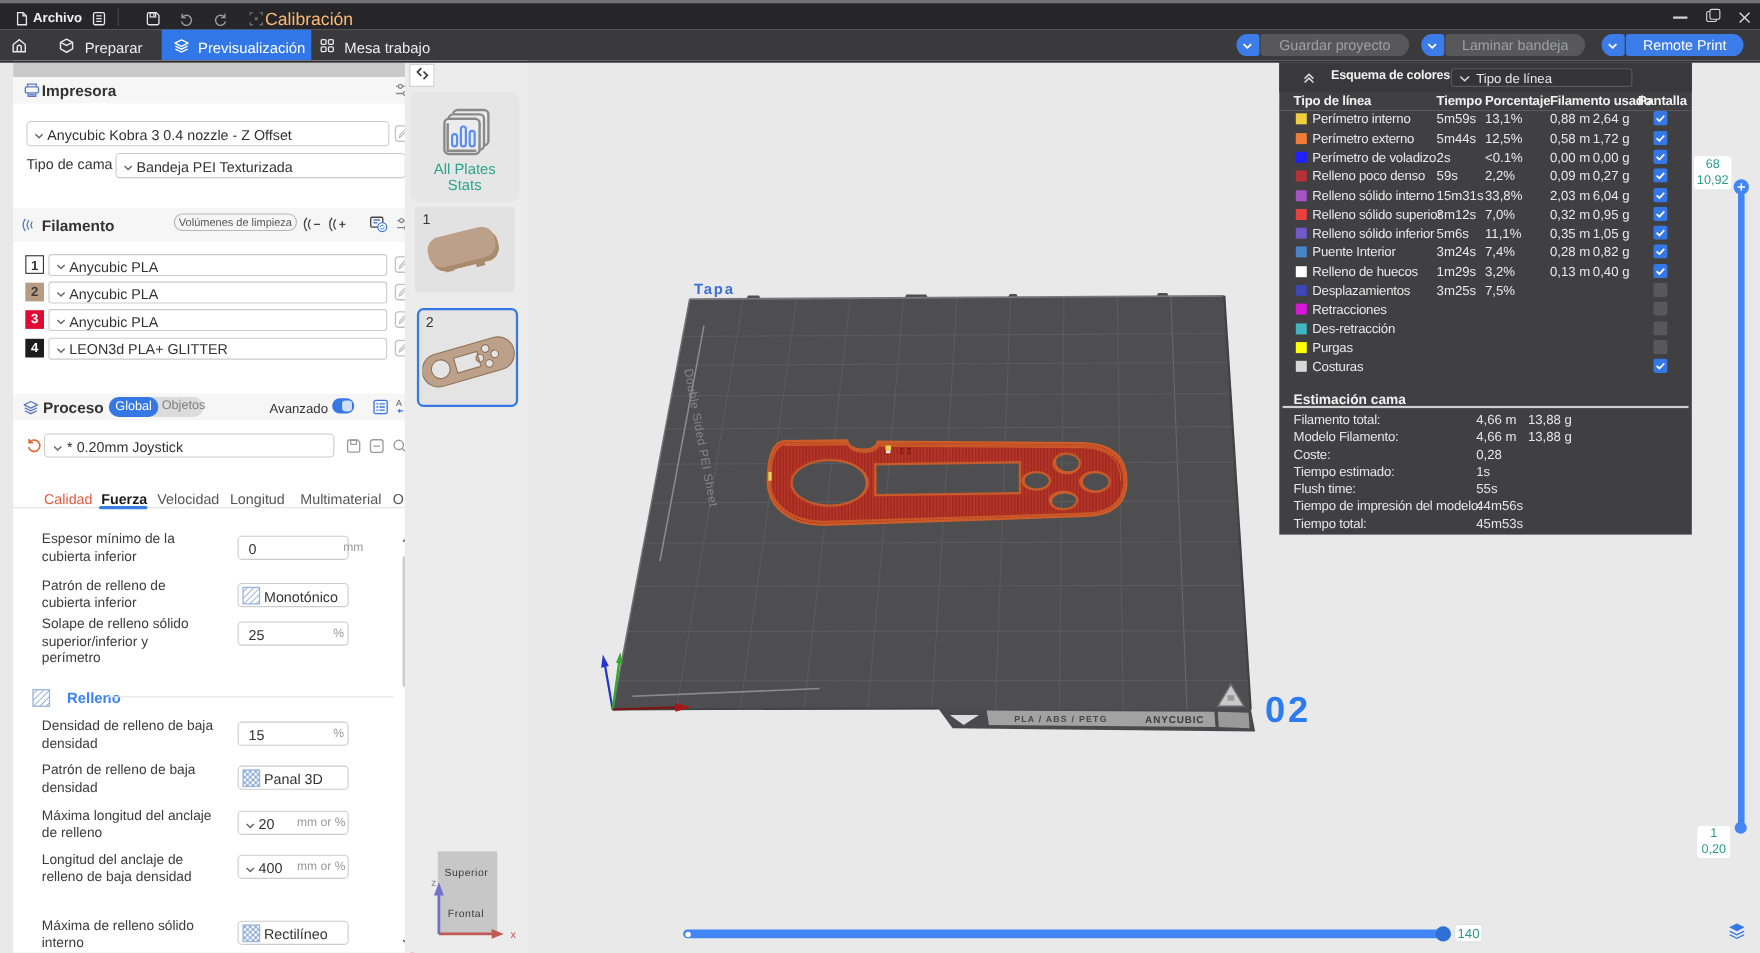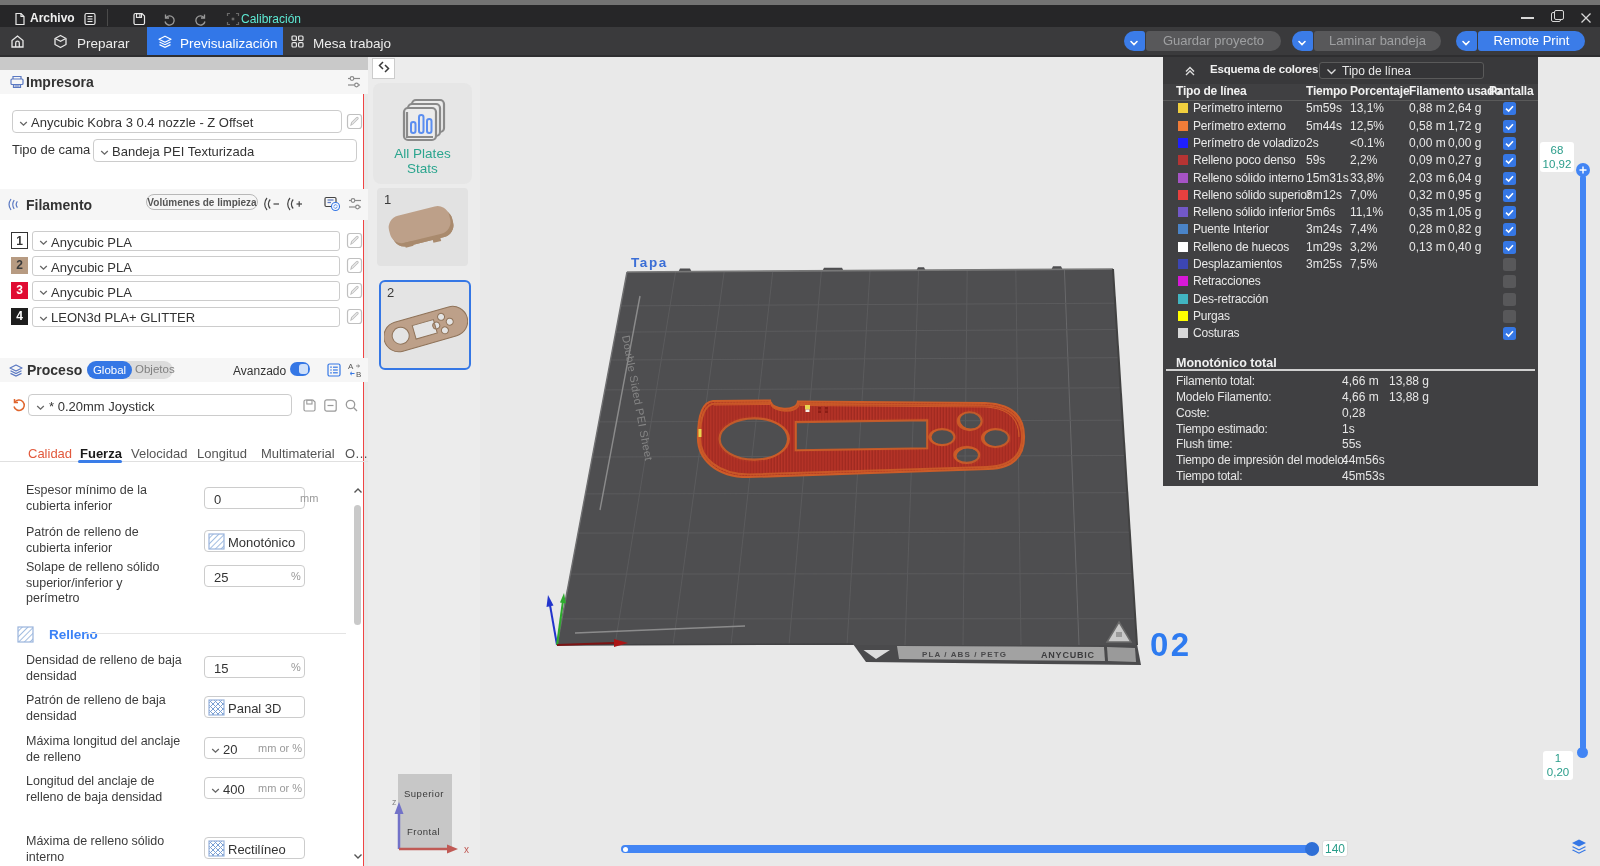--- a/index.html
+++ b/index.html
@@ -1,20 +1,20 @@
 <!DOCTYPE html>
 <html><head><meta charset="utf-8"><style>
 * {margin:0;padding:0;box-sizing:border-box;}
 html,body {width:1600px;height:866px;overflow:hidden;font-family:"Liberation Sans",sans-serif;background:#e9e9e9;}
-#titlebar {position:absolute;left:0;top:0;width:1600px;height:27px;background:#262628;border-top:5px solid #737373;}
+#titlebar {position:absolute;left:0;top:0;width:1600px;height:27px;background:#262628;border-top:3px solid #737373;}
 #titlebar .ic {position:absolute;top:7px;}
 #tabbar {position:absolute;left:0;top:27px;width:1600px;height:28px;background:#3a3a3c;}
 .ttxt {position:absolute;top:9px;font-size:12px;color:#ececec;}
 #scene {position:absolute;left:0;top:55px;}
-#leftpanel {position:absolute;left:0;top:55px;width:364px;height:811px;background:#fff;border-right:1px solid #ef4444;}
+#leftpanel {position:absolute;left:12px;top:55px;width:364px;height:811px;background:#fff;border-right:3px solid #ef4444;}
 .sechead {position:absolute;left:0;width:368px;background:#f6f6f6;}
 .inp {position:absolute;border:1px solid #ccc;border-radius:4px;background:#fff;font-size:13px;color:#333;}
 .lbl {position:absolute;font-size:12.5px;color:#3c3c3c;line-height:15.5px;}
 .unit {position:absolute;font-size:11px;color:#999;}
 #platestrip {position:absolute;left:368px;top:55px;width:112px;height:811px;background:#ececec;}
 .card {position:absolute;left:5px;width:99px;background:#e4e4e4;border-radius:8px;}
 #rightpanel {position:absolute;left:1163px;top:57px;width:375px;height:429px;background:#404042;}
 .trow {position:absolute;left:0;width:375px;height:17px;}
 .sw {position:absolute;left:15px;top:3px;width:10px;height:10px;}
 .tl {position:absolute;left:30px;top:1px;font-size:12px;letter-spacing:-0.2px;color:#e8e8e8;white-space:nowrap;}
@@ -152,21 +152,21 @@
       </svg></span>
   <span class="ic" style="left:226px;top:7px"><svg class="" width="14" height="14" viewBox="0 0 14 14" xmlns="http://www.w3.org/2000/svg">
         <g stroke="#6a6a6a" stroke-width="1.2" fill="none">
           <path d="M1.5 4 V1.5 H4"></path>
           <path d="M10 1.5 H12.5 V4"></path>
           <path d="M12.5 10 V12.5 H10"></path>
           <path d="M4 12.5 H1.5 V10"></path>
           <rect x="5.7" y="5.7" width="2.6" height="2.6" fill="#6a6a6a" stroke="none"></rect>
         </g>
       </svg></span>
-  <span class="abs" style="left:241px;top:7px;font-size:12px;color:#5eead4;">Calibración</span>
+  <span class="abs" style="left:241px;top:7px;font-size:16px;color:#fdba74;">Calibración</span>
   <span class="abs" style="left:856px;top:24px;font-size:12px;color:#e4e4e4;">Joystic_MicroBit</span>
   <span class="abs" style="left:1521px;top:12px;width:13px;height:1.5px;background:#d8d8d8"></span>
   <span class="abs" style="left:1551px;top:7px;width:10px;height:10px;border:1.2px solid #d8d8d8;border-radius:2px;background:#262628"></span>
   <span class="abs" style="left:1554px;top:5px;width:10px;height:10px;border:1.2px solid #d8d8d8;border-radius:2px;background:#262628"></span>
   <svg class="abs" style="left:1580px;top:7px" width="12" height="12" viewBox="0 0 12 12">
       <path d="M1.5 1.5 L10.5 10.5 M10.5 1.5 L1.5 10.5" stroke="#d8d8d8" stroke-width="1.3"></path>
     </svg>
 </div>
 
 <div class="abs" style="left:0;top:55px;width:1600px;height:1.5px;background:#2e2e30;z-index:5;"></div>
@@ -258,21 +258,21 @@
 
   <div class="sechead" style="top:134px;height:31px;">
     <span class="abs" style="left:8px;top:7px"><svg class="" width="17" height="17" viewBox="0 0 17 17" xmlns="http://www.w3.org/2000/svg">
           <g fill="none" stroke="#5b79c2" stroke-width="1.2">
             <path d="M3 3 a9.5 9.5 0 0 0 0 11"></path>
             <path d="M6.2 4.2 a7.5 7.5 0 0 0 0 8.6"></path>
             <path d="M9.4 5.4 a5 5 0 0 0 0 6.2"></path>
           </g>
         </svg></span>
     <span class="abs" style="left:26px;top:8px;font-size:14px;color:#333;font-weight:bold;">Filamento</span>
-    <div class="abs" style="left:146px;top:5px;width:112px;height:16px;border:1px solid #b8b8b8;border-radius:9px;text-align:center;font-size:10px;color:#555;line-height:15px;font-weight:bold;">Volúmenes de limpieza</div>
+    <div class="abs" style="left:146px;top:5px;width:112px;height:16px;border:1px solid #b8b8b8;border-radius:9px;text-align:center;font-size:10px;color:#555;line-height:15px;">Volúmenes de limpieza</div>
     <span class="abs" style="left:263px;top:7px"><svg class="" width="18" height="16" viewBox="0 0 18 16" xmlns="http://www.w3.org/2000/svg">
           <g fill="none" stroke="#444" stroke-width="1.2">
             <path d="M4 2 a9 9 0 0 0 0 12"></path>
             <path d="M7.2 3.5 a6.5 6.5 0 0 0 0 9"></path>
             <line x1="10.5" y1="8" x2="16" y2="8"></line>
           </g>
         </svg></span>
     <span class="abs" style="left:286px;top:7px"><svg class="" width="18" height="16" viewBox="0 0 18 16" xmlns="http://www.w3.org/2000/svg">
           <g fill="none" stroke="#444" stroke-width="1.2">
             <path d="M4 2 a9 9 0 0 0 0 12"></path>
@@ -723,21 +723,21 @@
       <span class="tl">Costuras</span>
       <span class="tt"></span>
       <span class="tp"></span>
       <span class="tf1"></span>
       <span class="tf2"></span>
       <span class="tchk"><svg width="13" height="13" viewBox="0 0 13 13">
           <rect width="13" height="13" rx="2.5" fill="#3577e5"></rect>
           <path d="M3 6.6 L5.6 9 L10 4.2" stroke="#fff" stroke-width="1.6" fill="none"></path>
         </svg></span>
     </div>
-  <span class="abs" style="left:13px;top:299px;font-size:12.5px;font-weight:bold;color:#f0f0f0;">Monotónico total</span>
+  <span class="abs" style="left:13px;top:299px;font-size:12.5px;font-weight:bold;color:#f0f0f0;">Estimación cama</span>
   <div class="abs" style="left:3px;top:312px;width:369px;height:1.5px;background:#d0d0d0;"></div>
   <div class="erow" style="top:317.4px">
       <span class="el">Filamento total:</span>
       <span class="ev1">4,66 m</span>
       <span class="ev2">13,88 g</span>
     </div>
 <div class="erow" style="top:333.1px">
       <span class="el">Modelo Filamento:</span>
       <span class="ev1">4,66 m</span>
       <span class="ev2">13,88 g</span>

